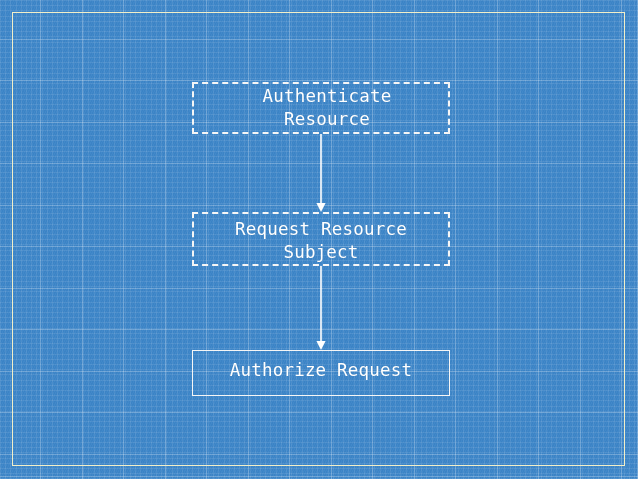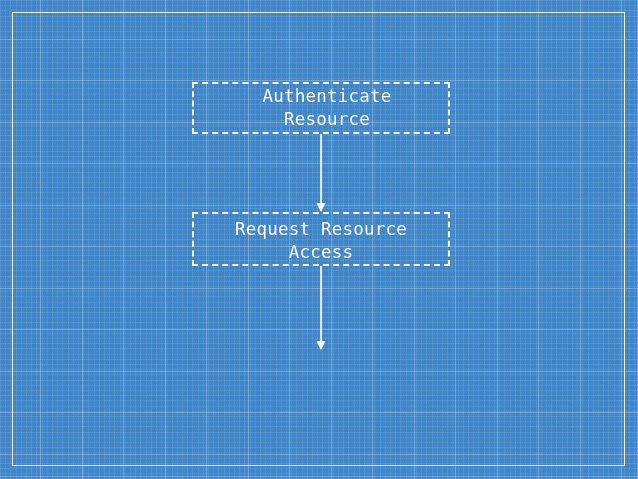--- a/index.html
+++ b/index.html
@@ -133,18 +133,23 @@
   <div class="node node-dashed" id="node-0">
     <div>
       <div>Authenticate</div>
       <div>Resource</div>
     </div>
   </div>
 
   <div class="node node-dashed" id="node-1">
     <div>
       <div>Request Resource</div>
-      <div>Access</div>
+      <div>Subject</div>
     </div>
   </div>
 
+  <div class="node node-solid" id="node-2">
+    <div>
+      <div>Authorize Request</div>
+    </div>
+  </div>
 
 </div>
 
 </body></html>

